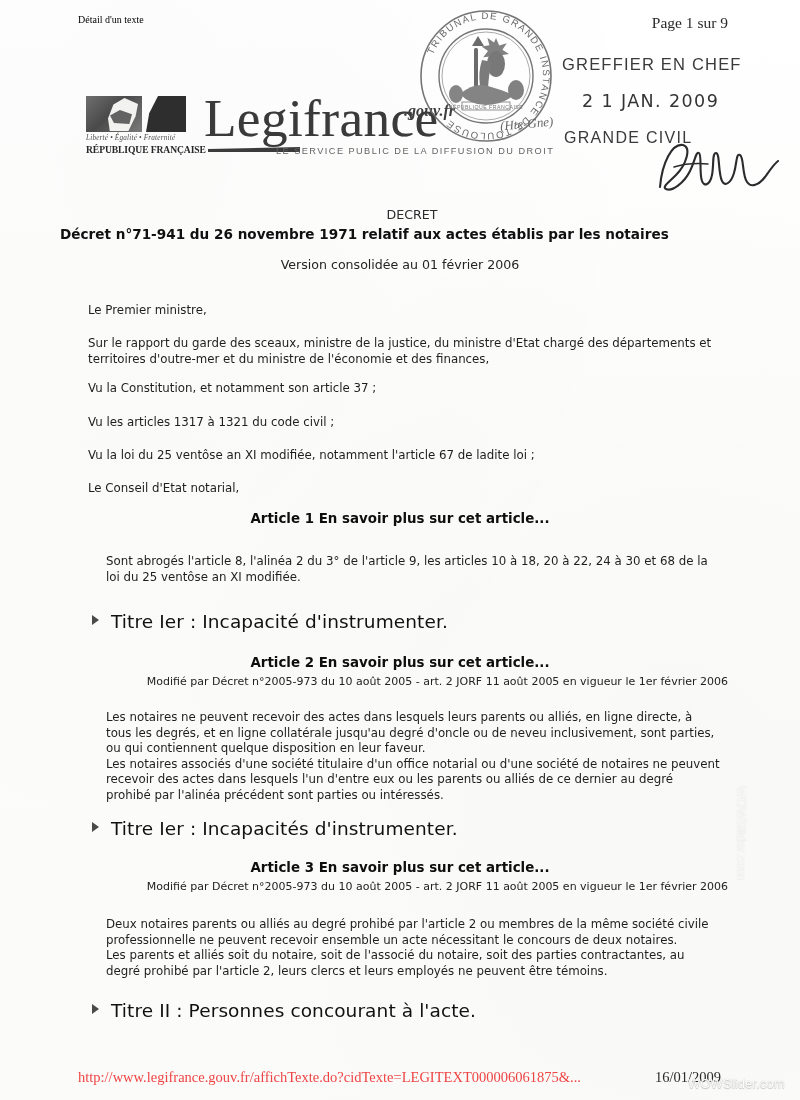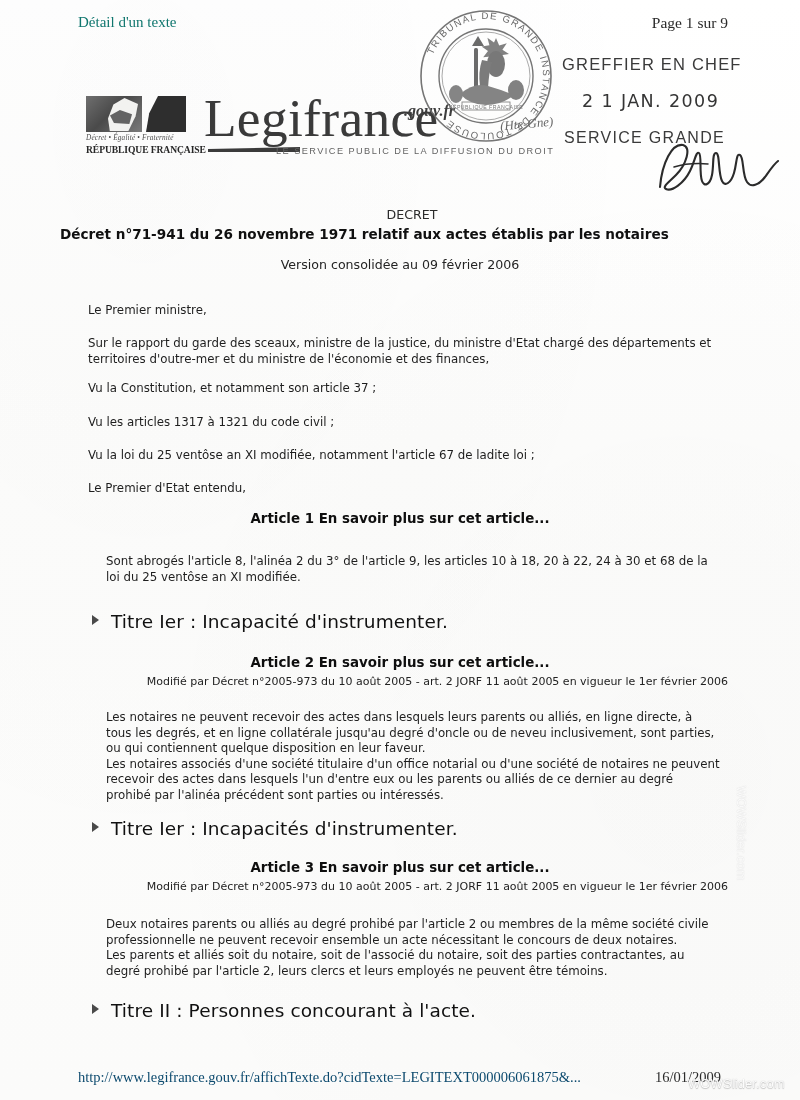--- a/index.html
+++ b/index.html
@@ -39,22 +39,22 @@
     top: 14px;
     left: 0;
     width: 800px;
     height: 26px;
   }
   .hdr-left {
     position: absolute;
     left: 78px;
     top: 0;
     font-family: "Liberation Serif", serif;
-    font-size: 15px;
-    color: #0f766e;
+    font-size: 10px;
+    color: #000000;
     white-space: nowrap;
   }
   .hdr-right {
     position: absolute;
     right: 72px;
     top: 0;
     font-family: "Liberation Serif", serif;
     font-size: 15.5px;
     color: #2a2a2a;
     white-space: nowrap;
@@ -325,21 +325,21 @@
     top: 1069px;
     width: 800px;
     height: 24px;
   }
   .foot-url {
     position: absolute;
     left: 78px;
     top: 0;
     font-family: "Liberation Serif", serif;
     font-size: 14.5px;
-    color: #0c4a6e;
+    color: #ef4444;
     white-space: nowrap;
   }
   .foot-date {
     position: absolute;
     left: 655px;
     top: 0;
     font-family: "Liberation Serif", serif;
     font-size: 14.5px;
     color: #2b2b2b;
     white-space: nowrap;
@@ -385,21 +385,21 @@
     <div class="hdr-right">Page 1 sur 9</div>
   </div>
 
   <div class="logo-block layer">
     <div class="marianne">
       <div class="m-left"></div>
       <div class="m-face"></div>
       <div class="m-hand"></div>
       <div class="m-right"></div>
     </div>
-    <div class="rf-devise">Décret • Égalité • Fraternité</div>
+    <div class="rf-devise">Liberté • Égalité • Fraternité</div>
     <div class="rf-name">RÉPUBLIQUE FRANÇAISE</div>
     <div class="legi-word">Legifrance</div>
     <div class="legi-gouv">.gouv.fr</div>
     <div class="legi-rule"></div>
     <div class="legi-tag">LE SERVICE PUBLIC DE LA DIFFUSION DU DROIT</div>
   </div>
 
   <div class="stamp layer">
     <svg width="148" height="148" viewBox="0 0 148 148" aria-hidden="true">
       <defs>
@@ -424,43 +424,43 @@
       </g>
       <rect x="50" y="100" width="48" height="8" fill="none" stroke="#7d7d7d" stroke-width="0.9"></rect>
       <text x="74" y="106.5" text-anchor="middle" font-family="Liberation Sans, sans-serif" font-size="5.2" letter-spacing="0.5" fill="#6e6e6e">RÉPUBLIQUE FRANÇAISE</text>
     </svg>
     <div class="stamp-sub">(Hte-Gne)</div>
   </div>
 
   <div class="greffier layer">
     <div class="gr-title">GREFFIER EN CHEF</div>
     <div class="gr-date">2 1 JAN. 2009</div>
-    <div class="gr-service">SERVICE GRANDE</div>
+    <div class="gr-service">GRANDE CIVIL</div>
     <div class="signature">
       <svg width="130" height="58" viewBox="0 0 130 58" aria-hidden="true">
         <g fill="none" stroke="#2b2b2b" stroke-width="2.1" stroke-linecap="round">
           <path d="M8 50 C 10 26, 20 6, 31 8 C 40 10, 34 28, 24 38 C 16 46, 10 50, 14 52 C 20 55, 32 46, 38 34 C 43 24, 44 14, 47 16 C 50 18, 47 36, 50 44 C 52 50, 58 48, 60 38 C 62 28, 60 16, 64 16 C 68 16, 66 36, 70 44 C 73 50, 79 46, 82 36 C 85 26, 84 16, 88 18 C 92 20, 90 38, 95 45 C 99 51, 107 48, 113 40 C 118 33, 122 27, 126 24"></path>
           <path d="M22 30 C 32 27, 44 26, 56 27" stroke-width="1.5"></path>
         </g>
       </svg>
     </div>
   </div>
 
   <div class="doc layer">
 
     <div class="decret-kicker">DECRET</div>
     <div class="decret-title">Décret n°71-941 du 26 novembre 1971 relatif aux actes établis par les notaires</div>
-    <div class="version">Version consolidée au 09 février 2006</div>
+    <div class="version">Version consolidée au 01 février 2006</div>
 
     <div class="para" style="top:303px;">Le Premier ministre,</div>
     <div class="para" style="top:336px;">Sur le rapport du garde des sceaux, ministre de la justice, du ministre d'Etat chargé des départements et territoires d'outre-mer et du ministre de l'économie et des finances,</div>
     <div class="para" style="top:381px;">Vu la Constitution, et notamment son article 37 ;</div>
     <div class="para" style="top:415px;">Vu les articles 1317 à 1321 du code civil ;</div>
     <div class="para" style="top:448px;">Vu la loi du 25 ventôse an XI modifiée, notamment l'article 67 de ladite loi ;</div>
-    <div class="para" style="top:481px;">Le Premier d'Etat entendu,</div>
+    <div class="para" style="top:481px;">Le Conseil d'Etat notarial,</div>
 
     <div class="art-head" style="top:511px;">Article 1 En savoir plus sur cet article...</div>
     <div class="para indent" style="top:554px;">Sont abrogés l'article 8, l'alinéa 2 du 3° de l'article 9, les articles 10 à 18, 20 à 22, 24 à 30 et 68 de la loi du 25 ventôse an XI modifiée.</div>
 
     <div class="titre" style="top:611px;">
       <span class="bullet"></span><span>Titre Ier : Incapacité d'instrumenter.</span>
     </div>
 
     <div class="art-head" style="top:655px;">Article 2 En savoir plus sur cet article...</div>
     <div class="art-sub" style="top:675px;">Modifié par Décret n°2005-973 du 10 août 2005 - art. 2 JORF 11 août 2005 en vigueur le 1er février 2006</div>

